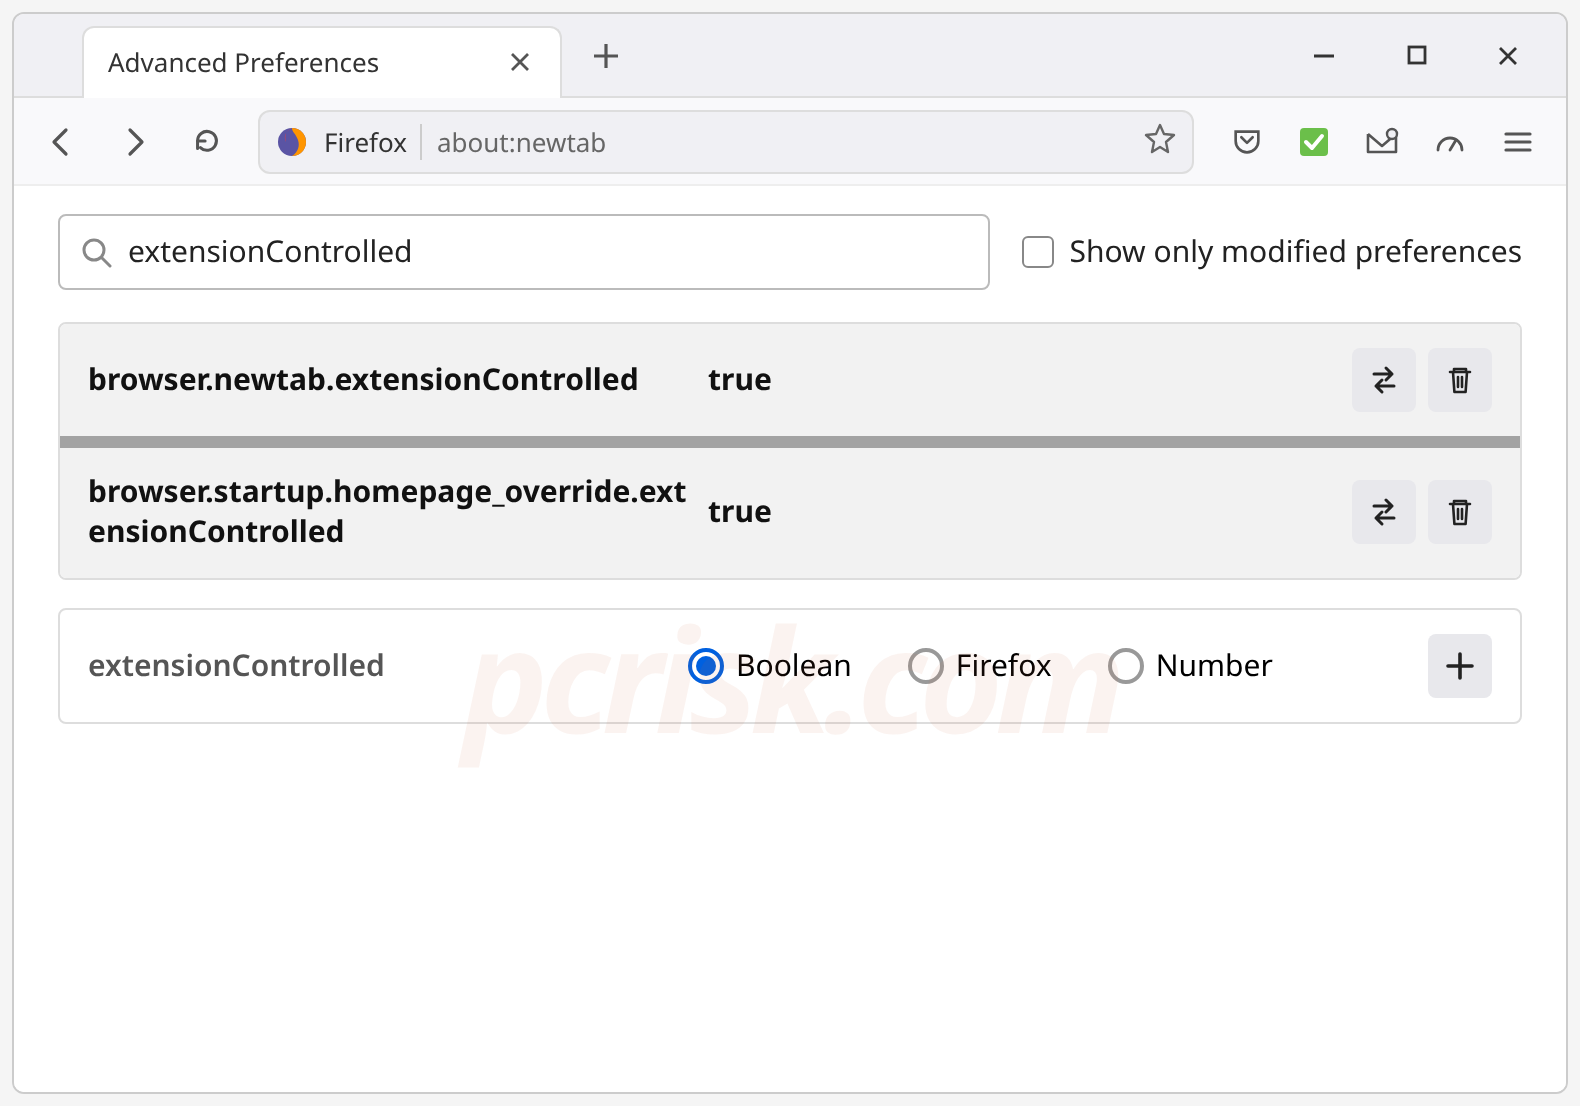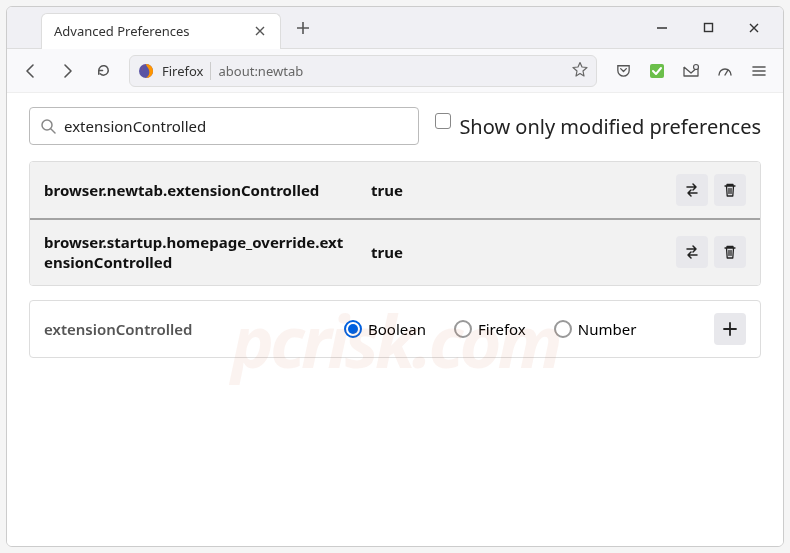--- a/index.html
+++ b/index.html
@@ -217,22 +217,23 @@
       flex: 1;
       border: none;
       outline: none;
       font-size: 15px;
       color: #222;
       background: transparent;
     }
 
     .show-mod {
       display: flex;
+      align-items: center;
       gap: 8px;
-      font-size: 20px;
+      font-size: 15px;
       color: #222;
       cursor: pointer;
     }
     .show-mod .chk {
       width: 16px;
       height: 16px;
       border: 1.5px solid #888;
       border-radius: 3px;
     }
 
@@ -242,28 +243,27 @@
       overflow: hidden;
       margin-bottom: 14px;
     }
 
     .pref-row {
       display: flex;
       align-items: center;
       padding: 12px 14px;
       font-size: 15px;
       background: #fff;
-      gap: 17px;
     }
     .pref-row.modified {
       background: #f2f2f2;
       font-weight: 700;
     }
     .pref-row + .pref-row {
-      border-top: 2px solid #a3a3a3;
+      border-top: 6px solid #a3a3a3;
     }
 
     .pref-name {
       width: 310px;
       word-break: break-word;
       line-height: 1.35;
       color: #111;
       padding-right: 10px;
     }
     .pref-value {

